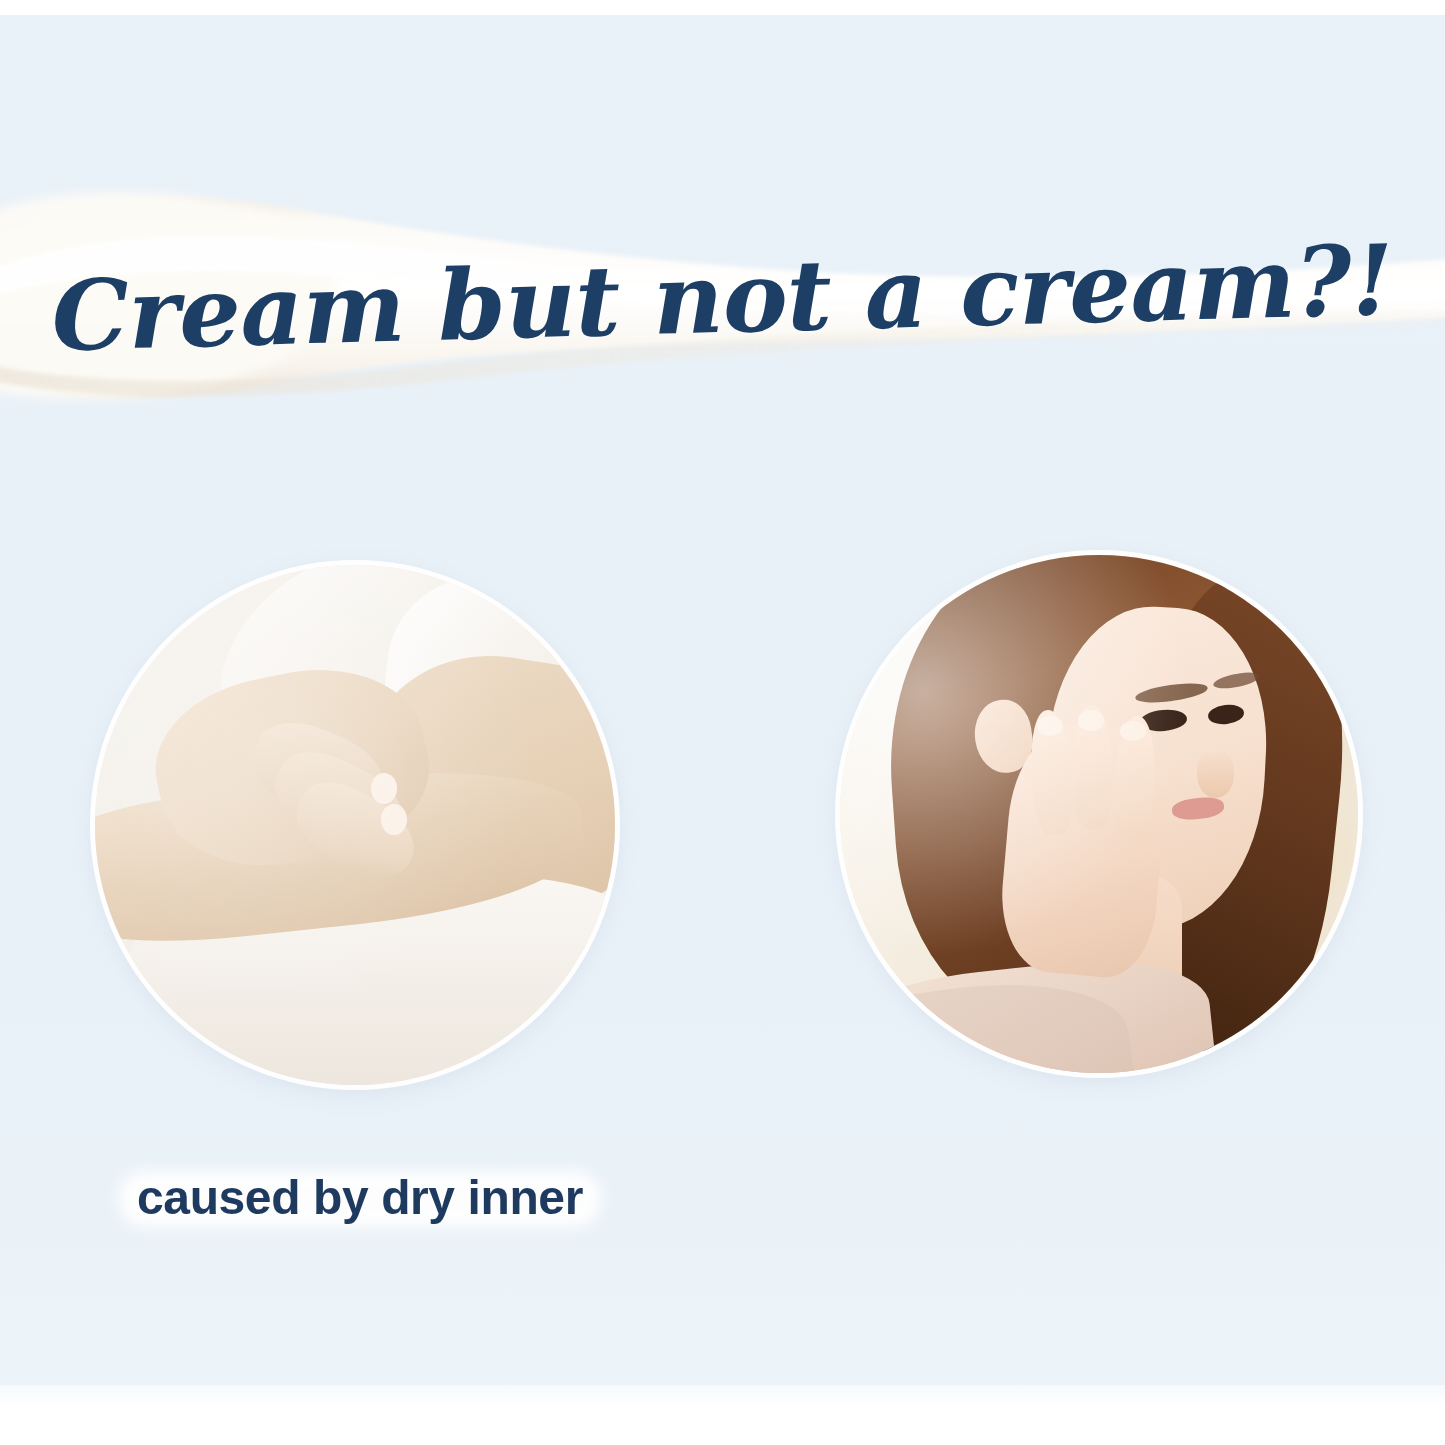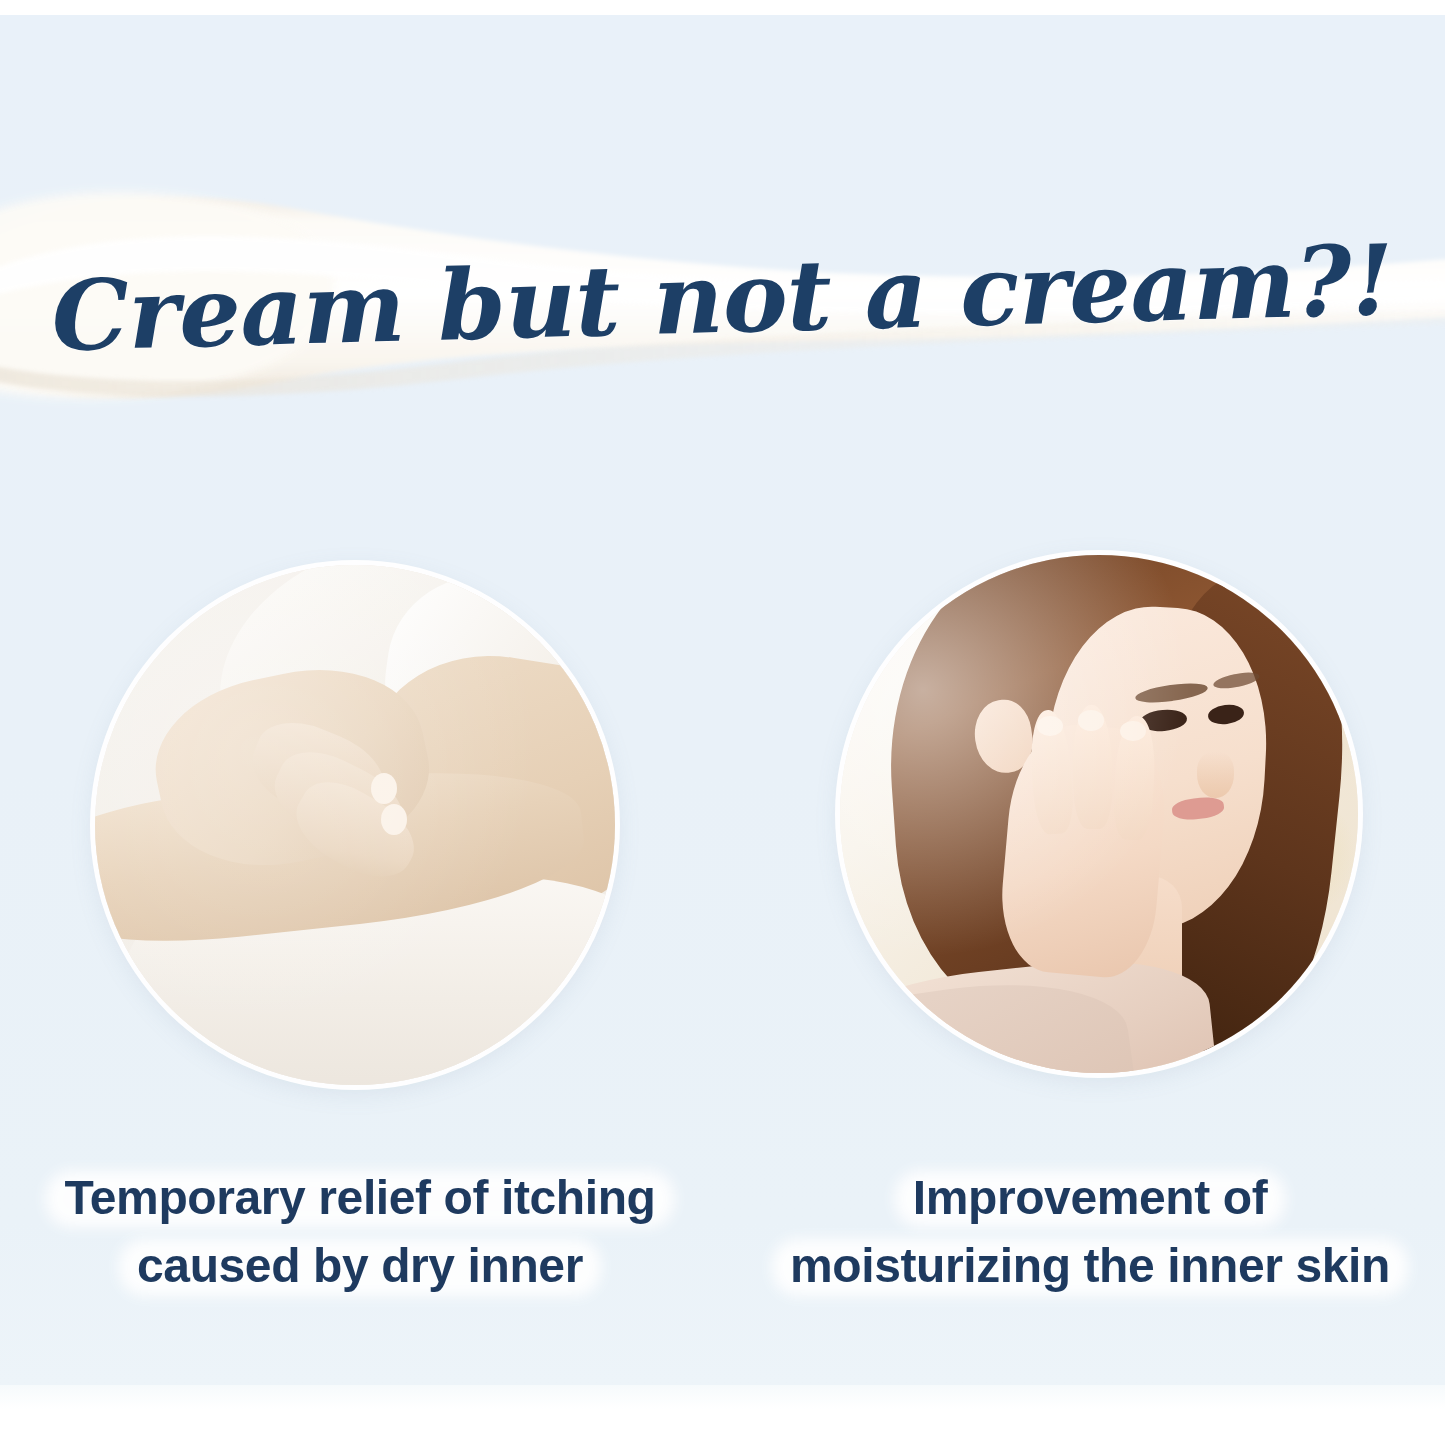--- a/index.html
+++ b/index.html
@@ -395,29 +395,18 @@
       <div class="R-fing R-fg3"></div>
       <div class="R-fnail R-fn1"></div>
       <div class="R-fnail R-fn2"></div>
       <div class="R-fnail R-fn3"></div>
       <div class="R-veil"></div>
     </div>
   </div>
 
   <div class="caption" id="caption-left">
     <div class="cap-row">
-      <span class="cap-line"><span>Temporary relief of  itching</span></span>
-    </div>
-    <div class="cap-row">
       <span class="cap-line"><span>caused by dry inner</span></span>
     </div>
   </div>
 
-  <div class="caption" id="caption-right">
-    <div class="cap-row">
-      <span class="cap-line"><span>Improvement of</span></span>
-    </div>
-    <div class="cap-row">
-      <span class="cap-line"><span>moisturizing the inner skin</span></span>
-    </div>
-  </div>
 
 </div>
 
 </body></html>

